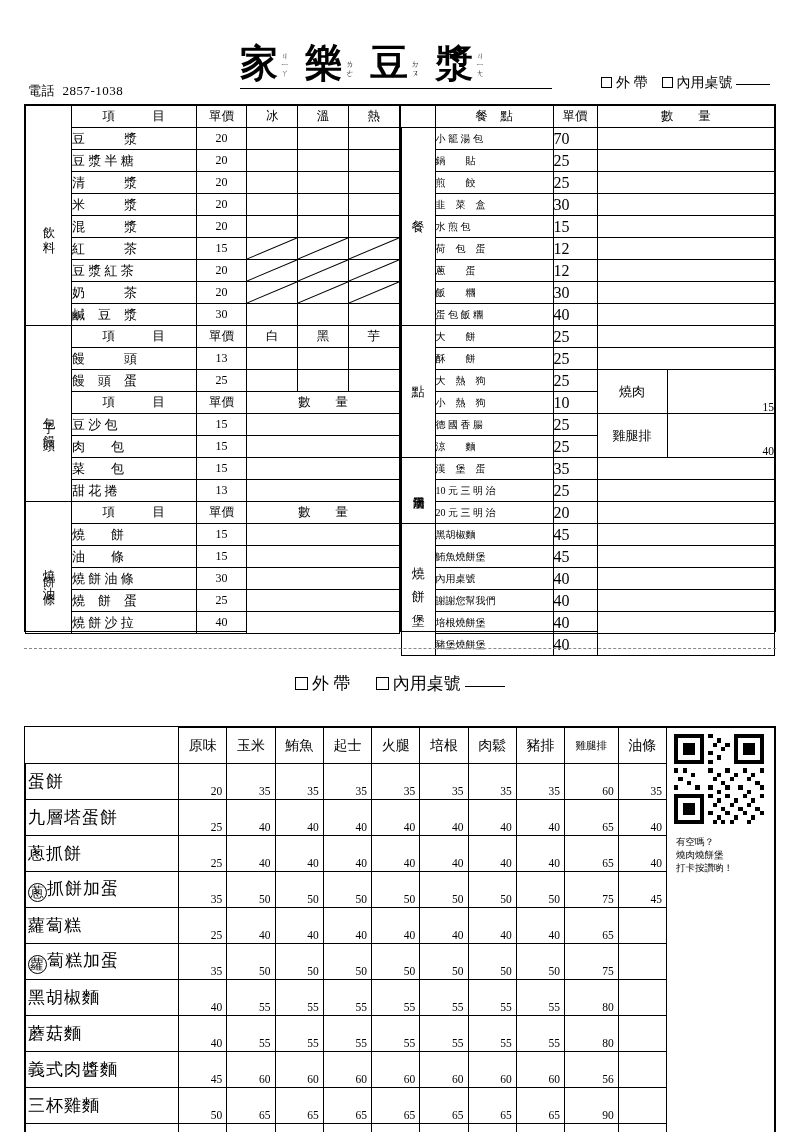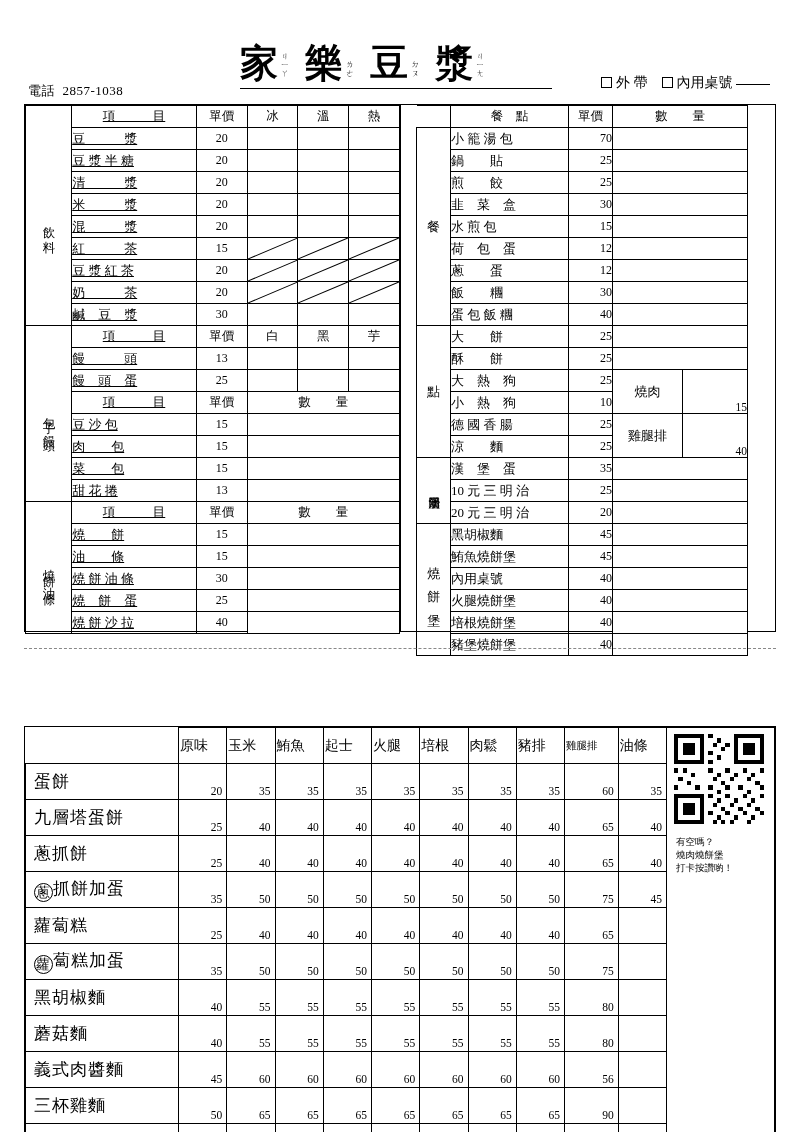--- a/index.html
+++ b/index.html
@@ -45,43 +45,43 @@
   .chk { display:inline-block; width:11px; height:11px; border:1px solid #000; margin-right:4px; vertical-align:-1px;}
   .uline { display:inline-block; width:34px; border-bottom:1px solid #000; vertical-align:2px;}
 
   
   .frame {
     position: absolute; left: 24px; top: 104px; width: 752px; height: 528px;
     border: 1px solid #000;
     display: flex;
   }
   .frame .left { width: 376px; border-right: 1px solid #000; }
-  .frame .right { width: 347px; padding-left: 15px; }
+  .frame .right { width: 375px; }
 
   table.t { border-collapse: collapse; width: 100%; font-size: 12.5px; }
   table.t td, table.t th { border: 1px solid #000; padding: 0; height: 22px; }
   .cat {
     width: 40px; text-align: center; vertical-align: middle;
     font-size: 13px; letter-spacing: 2px; line-height: 1.5;
   }
   .cat span { display:block; }
   .item {
     width: 108px; padding: 0 8px; font-size: 13px;
-    letter-spacing: 0; white-space: nowrap; text-decoration: underline;
+    letter-spacing: 0; white-space: nowrap;
   }
   .price { width: 44px; text-align: center; font-size: 12px; }
   .blank { background: #fff; }
   .hdrow td { text-align: center; font-size: 12.5px; }
   .slash { position: relative; }
   .slash svg { position:absolute; left:0; top:0; width:100%; height:100%; }
 
   
   .rcat { width: 34px; text-align:center; vertical-align: middle; font-size: 13px; line-height:1.5; }
-  .ritem { width: 118px; padding: 0 8px; font-size: 13px; white-space: nowrap; }
-  .rprice { width: 44px; text-align:right; font-size: 12px; }
+  .ritem { width: 118px; padding: 0 8px; font-size: 10px; white-space: nowrap; }
+  .rprice { width: 44px; text-align:left; font-size: 16px; }
   .qty { font-size: 12.5px; text-align:center; }
 
   
   .mid-boxes {
     position: absolute; left: 0; top: 672px; width: 800px;
     text-align: center; font-size: 17px;
   }
   .mid-boxes .chk { width:13px; height:13px; }
   .mid-boxes .uline { width: 40px; }
 
@@ -90,22 +90,22 @@
     border-top: 1px dashed #888;
   }
 
   
   .btm {
     position: absolute; left: 24px; top: 726px; width: 752px;
     border: 1px solid #000;
   }
   table.b { border-collapse: collapse; width: 100%; }
   table.b td { border: 1px solid #000; }
-  table.b .colh { font-size: 14px; height: 30px; margin-top: 43px; }
-  table.b .rowh { font-size: 17px; padding-left: 8px; width: 153px; height: 36px; letter-spacing:1px;}
+  table.b .colh { text-align:center; font-size: 14px; height: 30px; margin-top: 43px; }
+  table.b .rowh { font-size: 17px; padding-left: 2px; width: 153px; height: 36px; letter-spacing:1px;}
   table.b .num { font-size: 11.5px; text-align: right; padding-right: 4px; vertical-align: bottom; padding-bottom:2px;}
   .small-col { font-size: 10.5px !important; }
   .circ {
     display:inline-block; border:1.3px solid #000; border-radius:50%;
     width: 19px; height: 19px; line-height: 17px; text-align:center;
     font-size: 14px; vertical-align: -3px;
   }
 
   
   .qrcell { position: relative; }
@@ -496,41 +496,51 @@
               <td class="ritem">鮪魚燒餅堡</td>
               <td class="rprice">45</td>
               <td colspan="2" class="blank"></td>
             </tr>
         <tr>
               <td class="ritem">內用桌號</td>
               <td class="rprice">40</td>
               <td colspan="2" class="blank"></td>
             </tr>
         <tr>
-              <td class="ritem">火腿燒餅堡</td>
+              <td class="ritem">謝謝您幫我們</td>
               <td class="rprice">40</td>
               <td colspan="2" class="blank"></td>
             </tr>
         <tr>
               <td class="ritem">培根燒餅堡</td>
               <td class="rprice">40</td>
               <td colspan="2" class="blank"></td>
             </tr>
         <tr>
               <td class="ritem">豬堡燒餅堡</td>
               <td class="rprice">40</td>
               <td colspan="2" class="blank"></td>
             </tr>
       </tbody>
         </table>
     </div>
   </div>
 
   <div class="dash"></div>
 
+  <div class="mid-boxes">
+    <span>
+      <span class="chk"></span><span>外 帶</span>
+    </span>
+    &nbsp;&nbsp;&nbsp;&nbsp;
+    <span>
+      <span class="chk"></span><span>內用桌號</span>
+      <span class="uline"></span>
+    </span>
+  </div>
 
   <div class="btm">
     <table class="b">
       <tbody>
           <tr>
         <td class="rowh" style="border-left:none;border-top:none"></td>
         <td class="colh">原味</td>
         <td class="colh">玉米</td>
         <td class="colh">鮪魚</td>
         <td class="colh">起士</td>

